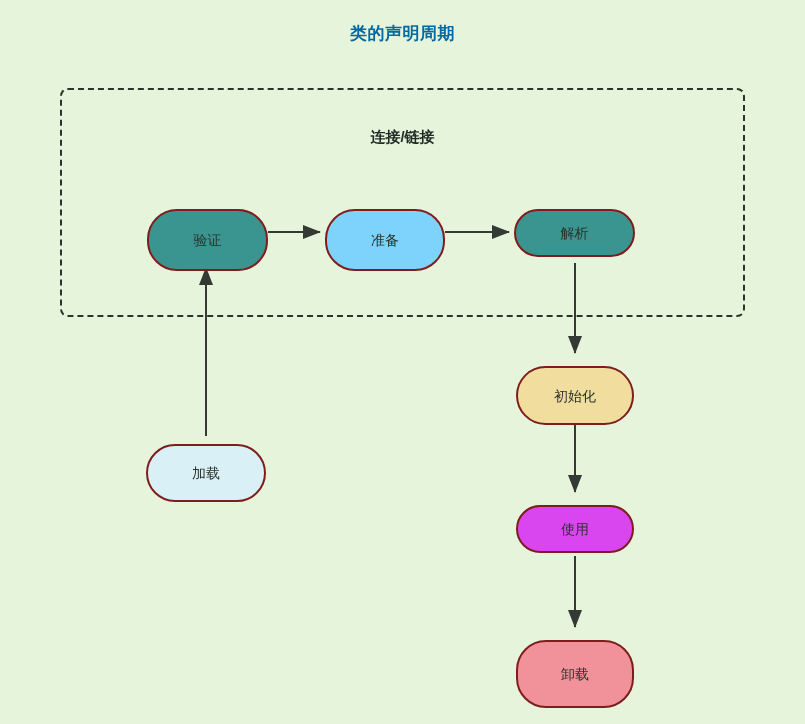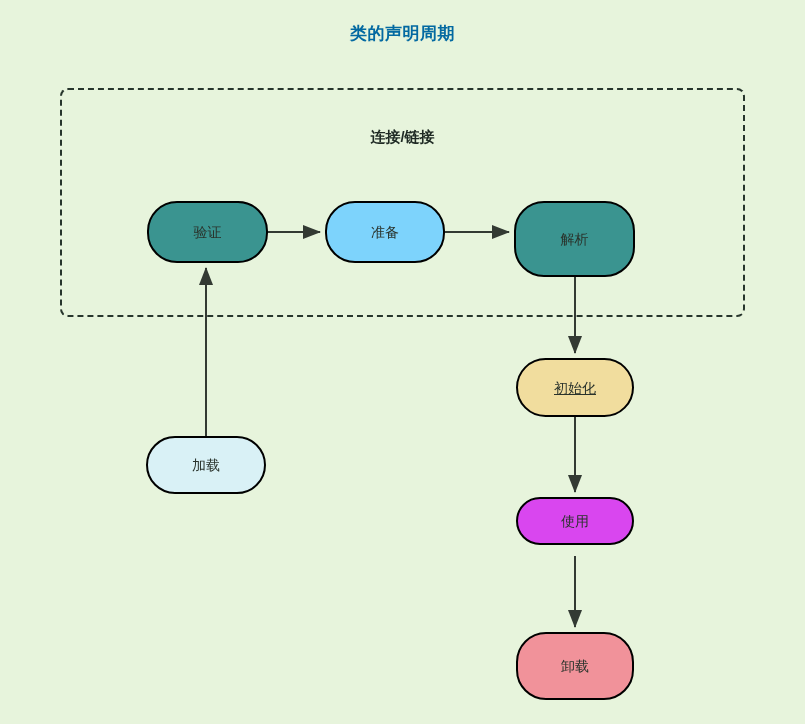--- a/index.html
+++ b/index.html
@@ -45,34 +45,35 @@
     top: 128px;
     width: 805px;
     text-align: center;
     font-size: 15px;
     font-weight: bold;
     color: #1f2a24;
   }
   .node {
     position: absolute;
     box-sizing: border-box;
-    border: 2px solid #000000;
+    border: 2px solid #7f1d1d;
     border-radius: 30px;
     display: flex;
     align-items: center;
     justify-content: center;
     font-size: 14px;
     color: #2a332c;
     line-height: 1;
+    margin-top: 8px;
   }
   .node-verify  { left: 147px; top: 201px; width: 121px; height: 62px; background: #3a9490; }
   .node-prepare { left: 325px; top: 201px; width: 120px; height: 62px; background: #7dd3fc; }
-  .node-resolve { left: 514px; top: 201px; width: 121px; height: 76px; background: #3a9490; }
+  .node-resolve { left: 514px; top: 201px; width: 121px; height: 48px; background: #3a9490; }
   .node-load    { left: 146px; top: 436px; width: 120px; height: 58px; background: #d9f1f6; }
-  .node-init    { left: 516px; top: 358px; width: 118px; height: 59px; background: #f1dd9e; text-decoration: underline; }
+  .node-init    { left: 516px; top: 358px; width: 118px; height: 59px; background: #f1dd9e; }
   .node-use     { left: 516px; top: 497px; width: 118px; height: 48px; background: #d946ef; }
   .node-unload  { left: 516px; top: 632px; width: 118px; height: 68px; background: #f1929a; }
 
   #edge-layer {
     position: absolute;
     left: 0;
     top: 0;
     width: 805px;
     height: 724px;
     pointer-events: none;

